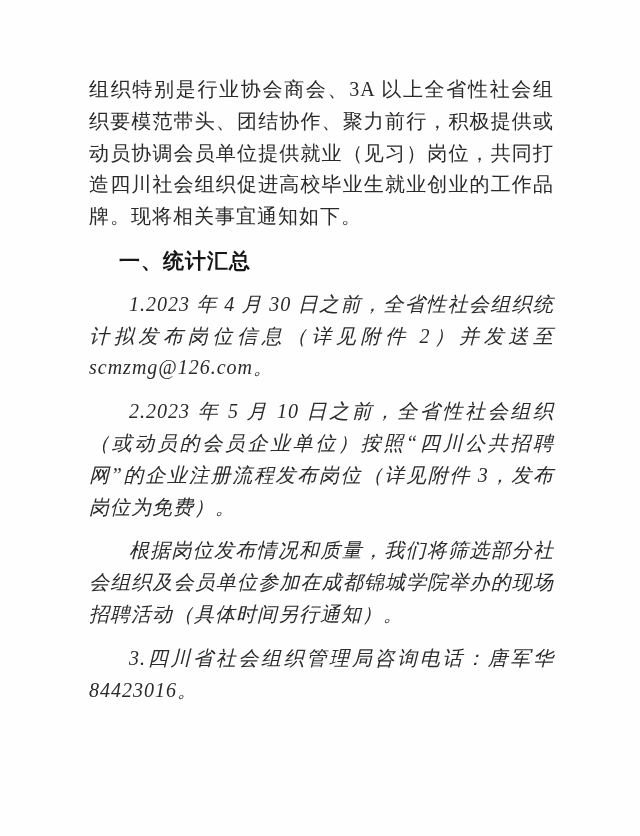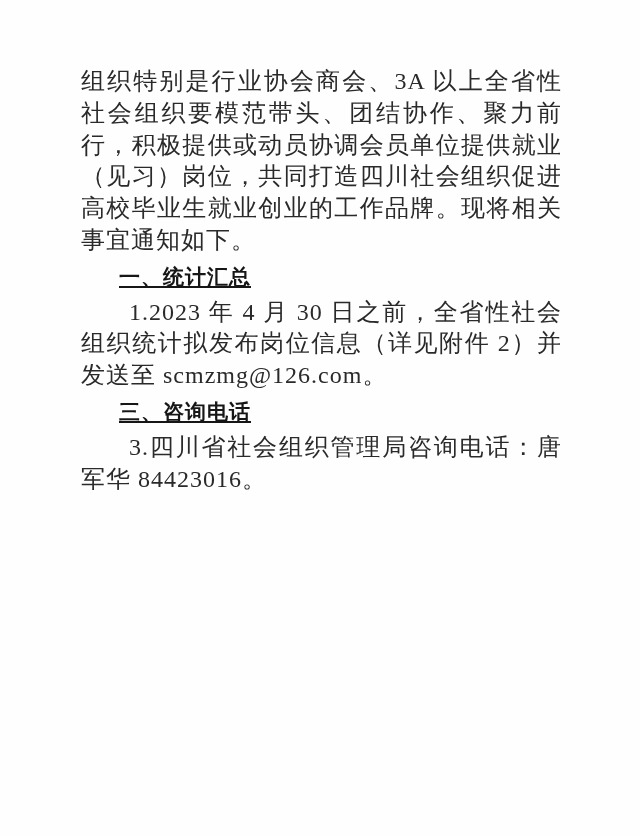--- a/index.html
+++ b/index.html
@@ -15,50 +15,51 @@
     box-sizing: border-box;
     padding: 62px 74px 0 77px;
     overflow: hidden;
     font-family: "Liberation Serif", "DejaVu Serif", serif;
     color: #2a2a2a;
   }
   .body-text {
     width: 489px;
   }
   .para {
-    margin: 4px;
-    font-size: 24px;
+    margin: 12px;
+    font-size: 20px;
     line-height: 31.8px;
     text-align: justify;
     text-justify: inter-character;
     letter-spacing: 1px;
   }
   .para.indent {
     text-indent: 2em;
+    font-style: italic;
   }
   .para.last-left {
     text-align-last: left;
   }
   .heading {
     margin: 0;
     font-size: 21px;
     line-height: 31.8px;
     font-weight: bold;
     text-indent: 2em;
     color: #161616;
     font-family: "Liberation Sans", "DejaVu Sans", sans-serif;
     letter-spacing: 1px;
-    text-decoration: underline;
   }
 </style>
 </head>
 <body>
 
 <div class="page">
   <div class="body-text">
     <p class="para last-left">组织特别是行业协会商会、3A 以上全省性社会组织要模范带头、团结协作、聚力前行，积极提供或动员协调会员单位提供就业（见习）岗位，共同打造四川社会组织促进高校毕业生就业创业的工作品牌。现将相关事宜通知如下。</p>
     <p class="heading">一、统计汇总</p>
     <p class="para indent last-left">1.2023 年 4 月 30 日之前，全省性社会组织统计拟发布岗位信息（详见附件 2）并发送至 scmzmg@126.com。</p>
-    <p class="heading">三、咨询电话</p>
+    <p class="para indent last-left">2.2023 年 5 月 10 日之前，全省性社会组织（或动员的会员企业单位）按照“四川公共招聘网”的企业注册流程发布岗位（详见附件 3，发布岗位为免费）。</p>
+    <p class="para indent last-left">根据岗位发布情况和质量，我们将筛选部分社会组织及会员单位参加在成都锦城学院举办的现场招聘活动（具体时间另行通知）。</p>
     <p class="para indent last-left">3.四川省社会组织管理局咨询电话：唐军华 84423016。</p>
   </div>
 
 </div>
 
 </body></html>

